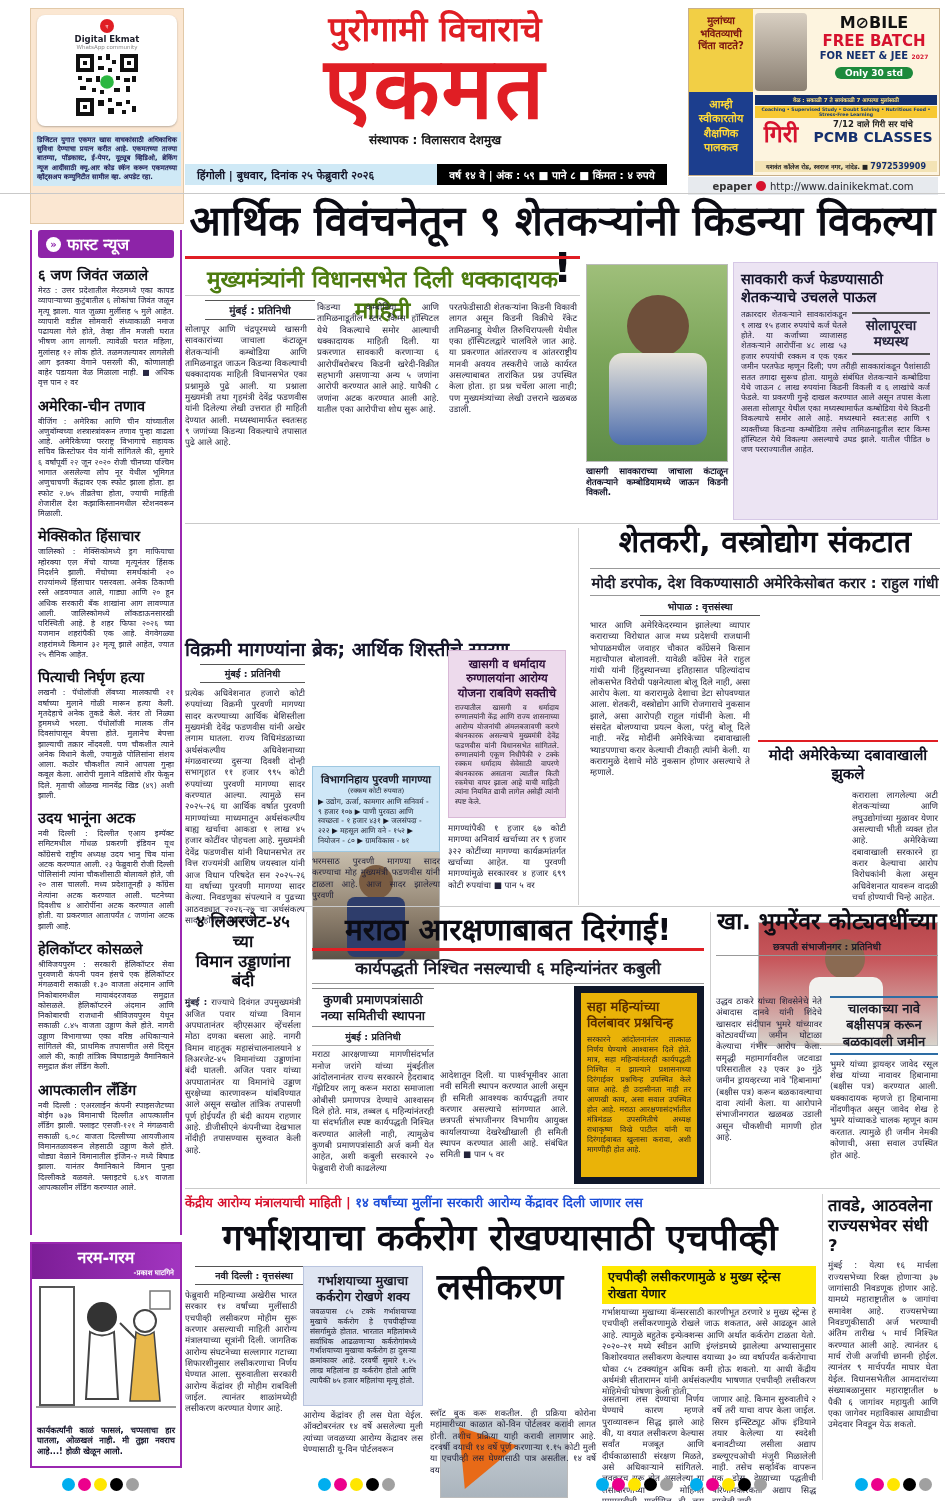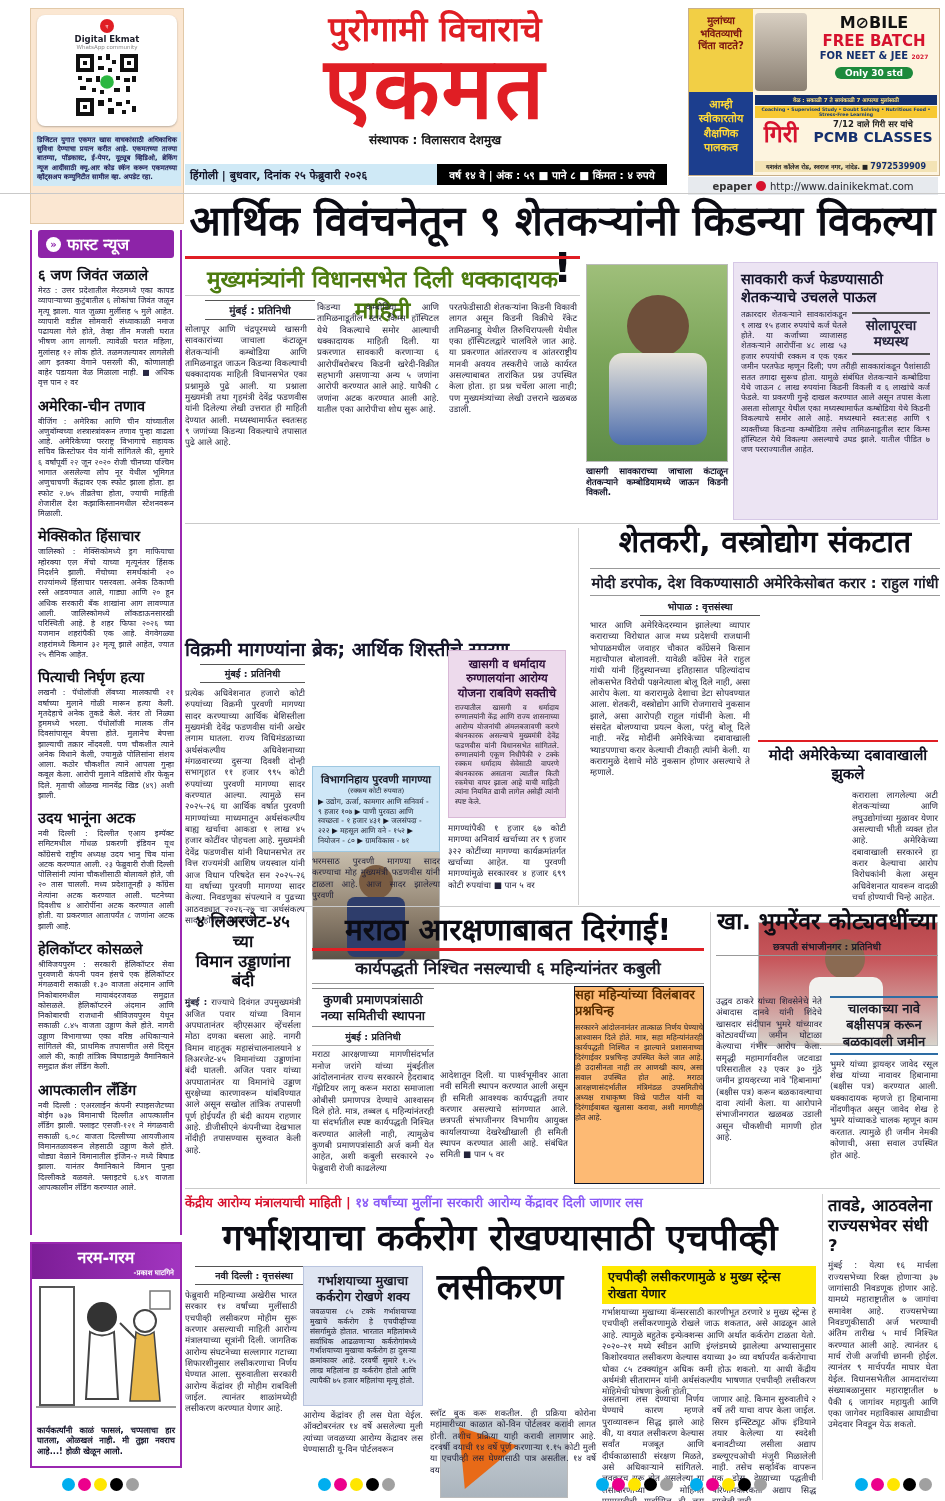--- a/index.html
+++ b/index.html
@@ -11,21 +11,21 @@
   .b{font-weight:bold;}
   .body-text{font-size:8.6px;line-height:1.32;color:#23233a;}
   .body-sm{font-size:8px;line-height:1.3;color:#23233a;}
   .hairline{background:#c9c9c9;}
   .rule-red{background:#e01e24;}
   .byline{font-weight:bold;font-size:10.5px;border-top:1px solid #555;border-bottom:1px solid #555;padding:2px 0;}
   
   .tagline{color:#e01e24;font-weight:bold;font-size:34px;line-height:1.05;}
   .mast-title{color:#e01e24;font-weight:900;font-size:86px;line-height:.95;letter-spacing:2px;}
   .founder{font-size:12px;font-weight:bold;color:#151515;}
-  .datebar{background:#cfe9f6;font-weight:bold;font-size:11px;display:flex;align-items:center;padding:0 5px;color:#15152a;}
+  .datebar{background:#cfe9f6;font-weight:bold;font-size:11px;display:flex;align-items:center;padding:0 12px;color:#15152a;}
   .issuebar{background:#000;color:#fff;font-weight:bold;font-size:10.5px;display:flex;align-items:center;justify-content:center;}
   
   .promo{background:#fbe7d2;border:1px solid #e2c9a8;}
   .promo-card{background:#fff;border-radius:8px;margin:6px;box-shadow:0 1px 2px rgba(0,0,0,.25);text-align:center;padding:4px 2px;}
   .promo-text{background:#cfe9f6;margin:0 2px;padding:4px;font-size:6.8px;line-height:1.35;color:#232358;font-weight:bold;text-align:justify;}
   
   .ad{border:1px solid #c9b089;background:#fdf4df;display:flex;}
   .ad-left{width:64px;display:flex;flex-direction:column;}
   .ad-worry{background:#f2cf45;color:#7a1010;font-weight:bold;text-align:center;font-size:10px;line-height:1.25;padding:6px 2px;flex:1;}
   .ad-pledge{background:#1c3e8e;color:#ffd938;font-weight:bold;text-align:center;font-size:11px;line-height:1.3;padding:6px 2px;flex:1;}
@@ -40,21 +40,21 @@
   .fn-item-h{font-size:14.5px;font-weight:bold;color:#101018;margin:6px 0 2px 0;}
   .fn-item-b{font-size:7.9px;line-height:1.3;text-align:justify;color:#2a2a44;}
   .chev{width:15px;height:15px;border-radius:50%;background:#fff;color:#8d24a8;font-size:10px;font-weight:bold;display:flex;align-items:center;justify-content:center;}
   
   .cartoon-box{border:2px solid #9a27b0;background:#fff;box-sizing:border-box;}
   .cartoon-head{background:linear-gradient(90deg,#7c1d96,#a235c0);color:#fff;padding:2px 6px;}
   
   .box-lav{background:#ece4f3;border:1px solid #d6c8e6;padding:7px;box-sizing:border-box;}
   .box-blue{background:#cfe7f7;border:1px solid #9ec7e0;padding:5px;box-sizing:border-box;}
   .box-pink{background:#eddaec;border:1px solid #d8b8d6;padding:6px;box-sizing:border-box;}
-  .box-tan{background:#fdba74;border:1px solid #0f172a;box-sizing:border-box;}
+  .box-tan{background:#eab308;border:7px solid #0f172a;padding:6px;box-sizing:border-box;}
   .box-bluef{background:#dfe5f2;border:1px solid #b9c4de;padding:6px;box-sizing:border-box;}
   .inset{float:right;width:78px;margin:2px 0 2px 5px;border-top:2px solid #555;border-bottom:2px solid #555;
          font-weight:bold;font-size:13.5px;text-align:center;padding:3px 0;line-height:1.2;}
   .subbox-title{border-top:2px solid #2e6da4;border-bottom:2px solid #2e6da4;font-weight:bold;font-size:13px;
                 text-align:center;padding:3px 0;line-height:1.25;}
   .yellow-title{background:#ffe900;font-weight:bold;font-size:12.5px;padding:2px 6px;color:#111;}
   
   .ph{position:relative;overflow:hidden;border:1px solid #bbb;box-sizing:border-box;}
   .cap{font-weight:bold;font-size:8.6px;line-height:1.25;text-align:justify;color:#14142a;}
   .cap-big{font-weight:bold;font-size:15px;line-height:1.25;text-align:center;color:#101020;}
@@ -334,21 +334,21 @@
   <div class="abs body-text jt" style="left:716px;top:996px;width:106px;height:188px;">उद्धव ठाकरे यांच्या शिवसेनेचे नेते अंबादास दानवे यांनी शिंदेचे खासदार संदीपान भुमरे यांच्यावर कोट्यवधींच्या जमीन घोटाळा केल्याचा गंभीर आरोप केला. समृद्धी महामार्गावरील जटवाडा परिसरातील २३ एकर ३० गुंठे जमीन ड्रायव्हरच्या नावे 'हिबानामा' (बक्षीस पत्र) करून बळकावल्याचा दावा त्यांनी केला. या आरोपाने संभाजीनगरात खळबळ उडाली असून चौकशीची मागणी होत आहे.</div>
   <div class="abs" style="left:830px;top:996px;width:108px;">
     <div class="subbox-title">चालकाच्या नावे बक्षीसपत्र करून बळकावली जमीन</div>
     <div class="body-text jt" style="margin-top:4px;">भुमरे यांच्या ड्रायव्हर जावेद रसूल शेख यांच्या नावावर हिबानामा (बक्षीस पत्र) करण्यात आली. धक्कादायक म्हणजे हा हिबानामा नोंदणीकृत असून जावेद शेख हे भुमरे यांच्याकडे चालक म्हणून काम करतात. त्यामुळे ही जमीन नेमकी कोणाची, असा सवाल उपस्थित होत आहे.</div>
   </div>
 
   <div class="abs hairline" style="left:185px;top:1188px;width:755px;height:1px;"></div>
 
   <div class="abs b" style="left:185px;top:1193px;width:630px;font-size:13px;">
     <span style="color:#d6122e;">केंद्रीय आरोग्य मंत्रालयाची माहिती |</span>
-    <span style="color:#8b5cf6;">१४ वर्षांच्या मुलींना सरकारी आरोग्य केंद्रावर दिली जाणार लस</span>
+    <span style="color:#1d4ed8;">१४ वर्षांच्या मुलींना सरकारी आरोग्य केंद्रावर दिली जाणार लस</span>
   </div>
   <div class="abs ctr b" style="left:185px;top:1212px;width:630px;font-size:36px;color:#0c0c14;">गर्भाशयाचा कर्करोग रोखण्यासाठी एचपीव्ही लसीकरण</div>
   <div class="abs byline ctr" style="left:195px;top:1266px;width:118px;font-size:9.5px;">नवी दिल्ली : वृत्तसंस्था</div>
   <div class="abs body-text jt" style="left:185px;top:1290px;width:112px;height:190px;">फेब्रुवारी महिन्याच्या अखेरीस भारत सरकार १४ वर्षांच्या मुलींसाठी एचपीव्ही लसीकरण मोहीम सुरू करणार असल्याची माहिती आरोग्य मंत्रालयाच्या सूत्रांनी दिली. जागतिक आरोग्य संघटनेच्या सल्लागार गटाच्या शिफारशीनुसार लसीकरणाचा निर्णय घेण्यात आला. सुरुवातीला सरकारी आरोग्य केंद्रांवर ही मोहीम राबविली जाईल. त्यानंतर शाळांमध्येही लसीकरण करण्यात येणार आहे.</div>
 
   <div class="abs box-bluef" style="left:303px;top:1266px;width:120px;height:140px;">
     <div class="b ctr" style="font-size:12.5px;line-height:1.25;">गर्भाशयाच्या मुखाचा कर्करोग रोखणे शक्य</div>
     <div class="jt" style="font-size:7.5px;line-height:1.3;margin-top:3px;">जवळपास ८५ टक्के गर्भाशयाच्या मुखाचे कर्करोग हे एचपीव्हीच्या संसर्गामुळे होतात. भारतात महिलांमध्ये सर्वाधिक आढळणाऱ्या कर्करोगांमध्ये गर्भाशयाच्या मुखाचा कर्करोग हा दुसऱ्या क्रमांकावर आहे. दरवर्षी सुमारे १.२५ लाख महिलांना हा कर्करोग होतो आणि त्यापैकी ७५ हजार महिलांचा मृत्यू होतो.</div>
   </div>
   <div class="abs body-text jt" style="left:303px;top:1410px;width:120px;height:70px;">आरोग्य केंद्रांवर ही लस घेता येईल. ऑक्टोबरनंतर १४ वर्षे असलेल्या मुली त्यांच्या जवळच्या आरोग्य केंद्रावर लस घेण्यासाठी यू-विन पोर्टलवरून</div>

